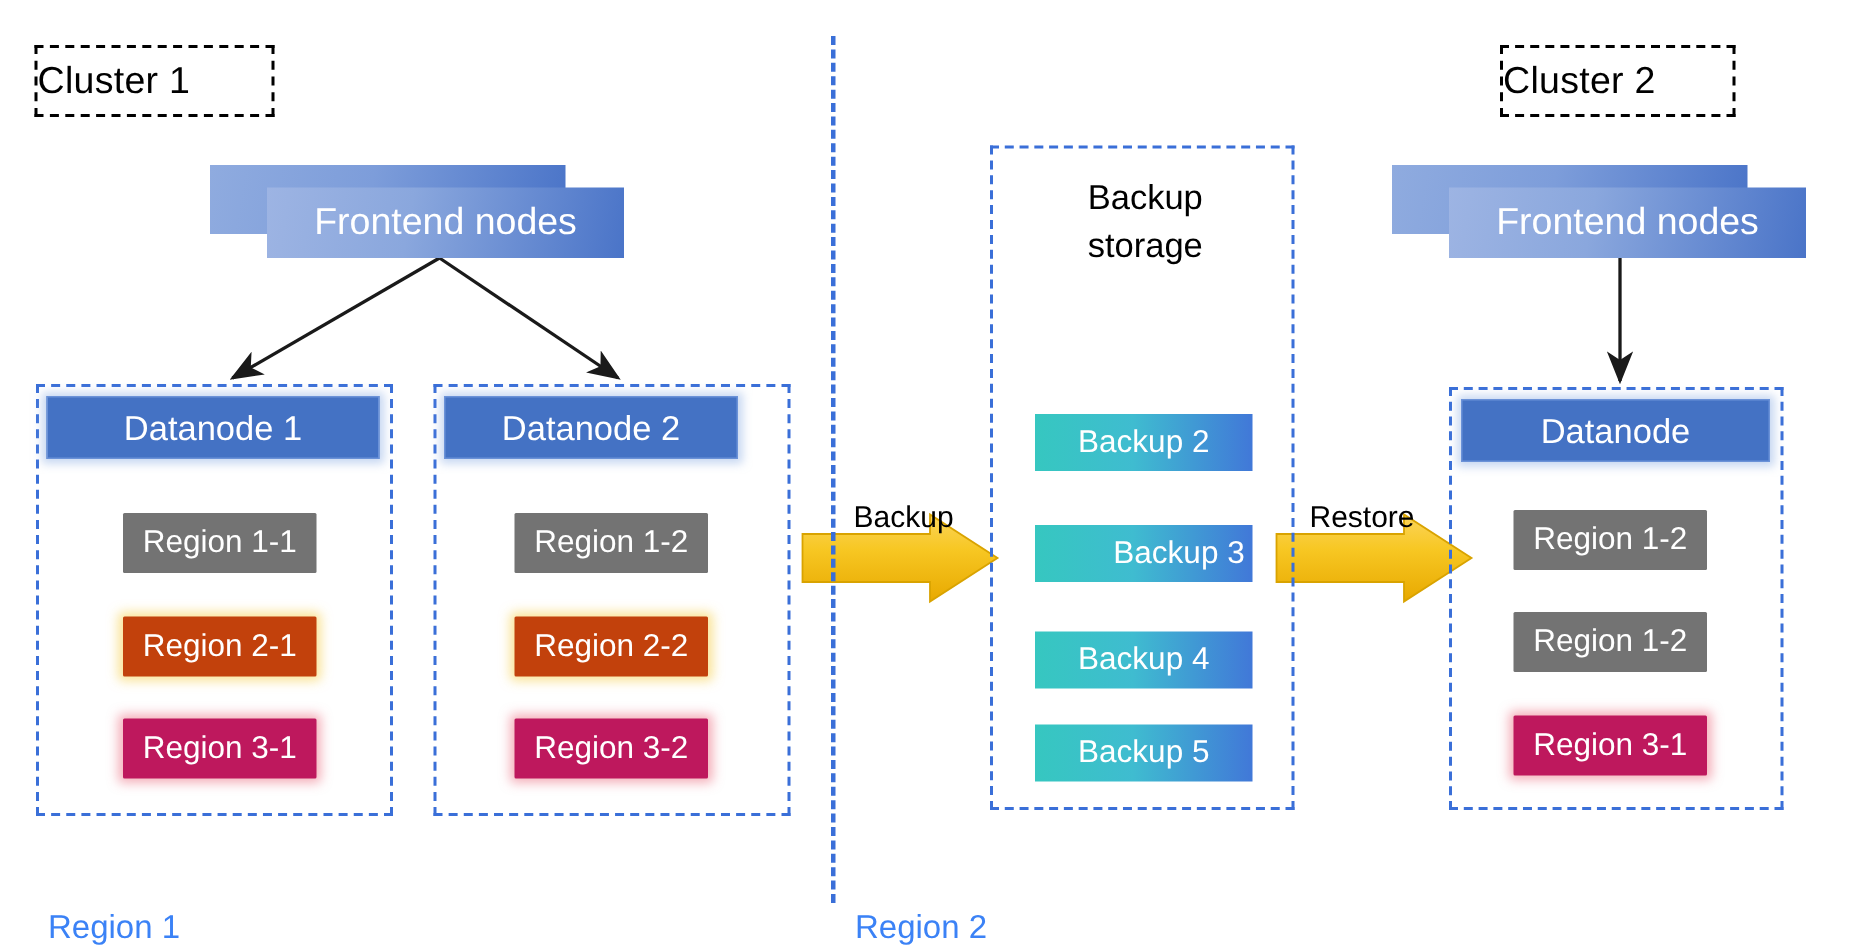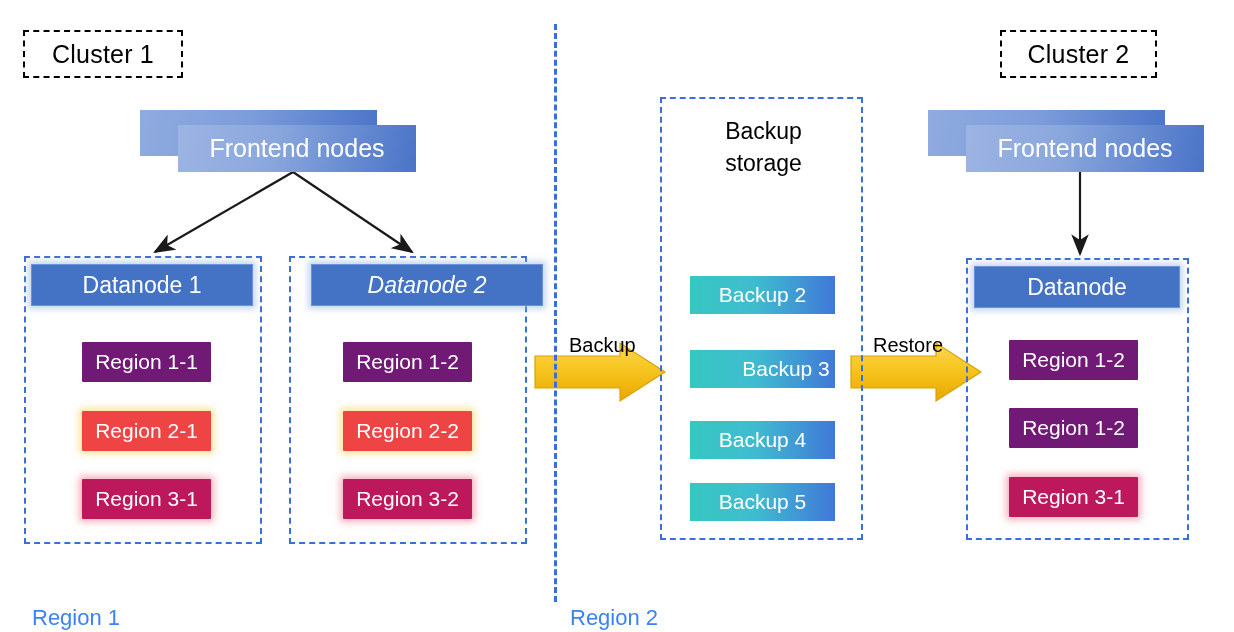--- a/index.html
+++ b/index.html
@@ -22,21 +22,21 @@
 
   
   .abs { position: absolute; box-sizing: border-box; }
 
   
   .cluster-chip {
     border: 2px dashed #000000;
     background: #ffffff;
     display: flex;
     align-items: center;
-    justify-content: center;
+    justify-content: flex-start;
     color: #000000;
     font-size: 25px;
     letter-spacing: 0.2px;
   }
 
   
   .group-box {
     border: 2px dashed #3a6fd8;
     background: transparent;
   }
@@ -73,22 +73,22 @@
 
   
   .region-chip {
     display: flex;
     align-items: center;
     justify-content: center;
     color: #ffffff;
     font-size: 21px;
     border-radius: 1px;
   }
-  .region-green  { background: #701a75; }
-  .region-yellow { background: #ef4444; box-shadow: 0 0 7px 3px rgba(245,205,70,0.55); }
+  .region-green  { background: #737373; }
+  .region-yellow { background: #c2410c; box-shadow: 0 0 7px 3px rgba(245,205,70,0.55); }
   .region-red    { background: #be185d; box-shadow: 0 0 7px 3px rgba(235,100,120,0.5); }
 
   
   .backup-chip {
     background: linear-gradient(90deg, #36c7c0 0%, #3fbcd0 45%, #4178d8 100%);
     display: flex;
     align-items: center;
     justify-content: center;
     color: #ffffff;
     font-size: 21px;
@@ -193,21 +193,21 @@
     </div>
     <div class="abs region-chip region-yellow" style="left:56px; top:153px; width:129px; height:40px;">
       <span>Region 2-1</span>
     </div>
     <div class="abs region-chip region-red" style="left:56px; top:221px; width:129px; height:40px;">
       <span>Region 3-1</span>
     </div>
   </div>
 
   <div class="abs group-box" style="left:289px; top:256px; width:238px; height:288px;">
-    <div class="abs datanode-bar" style="left:20px; top:6px; width:232px; height:42px;font-style:italic;">
+    <div class="abs datanode-bar" style="left:5px; top:6px; width:196px; height:42px;">
       <span>Datanode 2</span>
     </div>
     <div class="abs region-chip region-green" style="left:52px; top:84px; width:129px; height:40px;">
       <span>Region 1-2</span>
     </div>
     <div class="abs region-chip region-yellow" style="left:52px; top:153px; width:129px; height:40px;">
       <span>Region 2-2</span>
     </div>
     <div class="abs region-chip region-red" style="left:52px; top:221px; width:129px; height:40px;">
       <span>Region 3-2</span>

